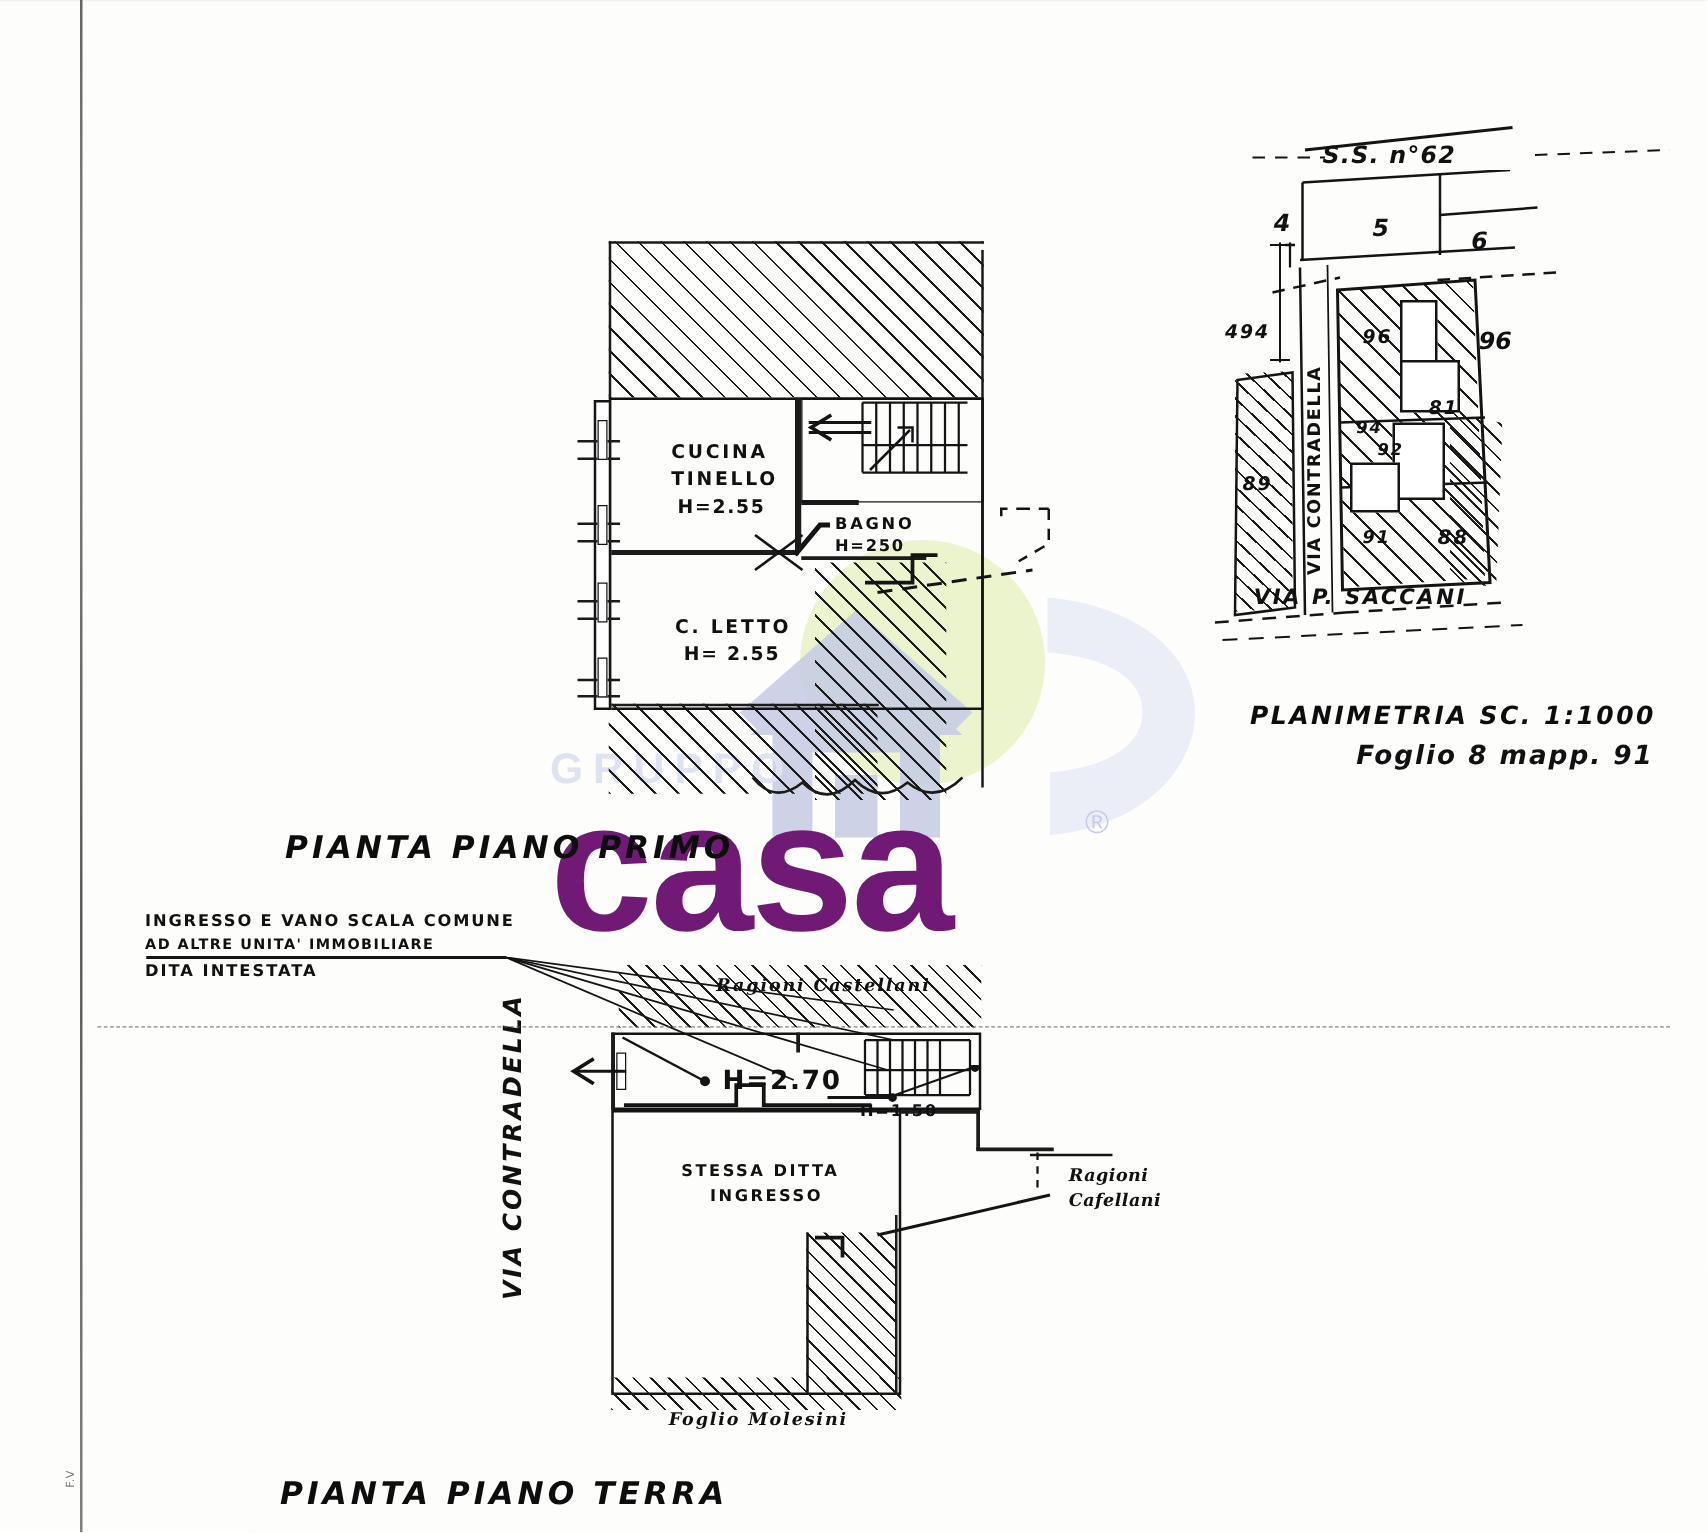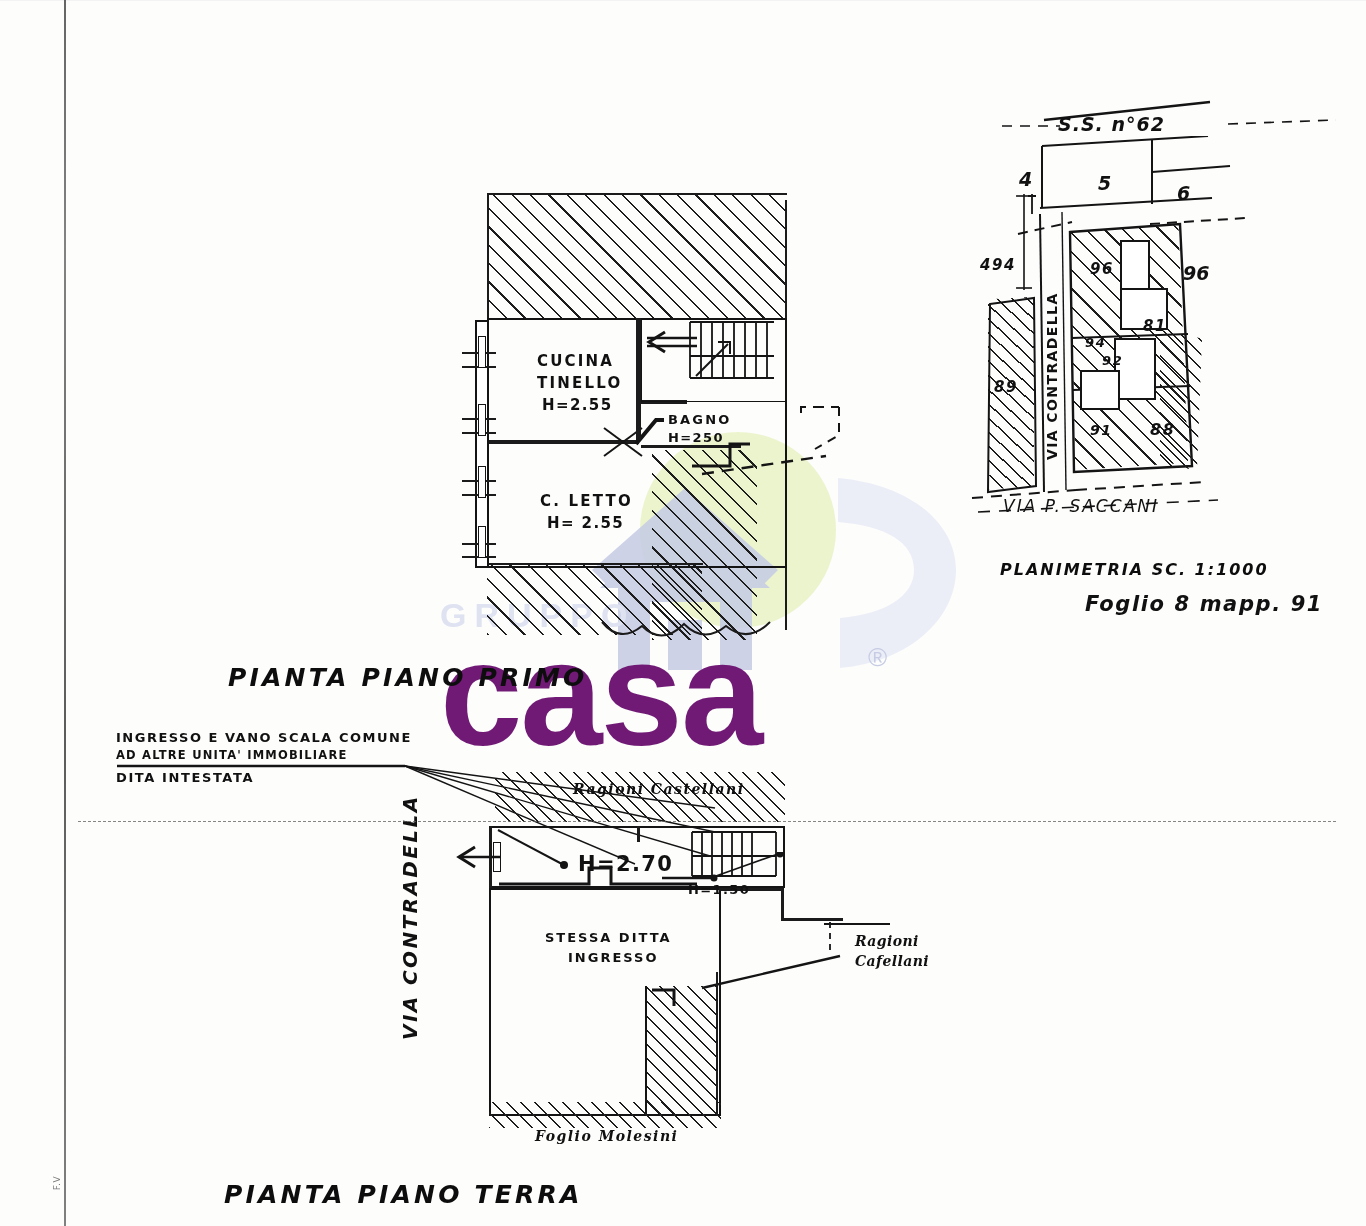--- a/index.html
+++ b/index.html
@@ -376,21 +376,21 @@
     <div class="hand num-s" style="left:1085px;top:335px;font-size:13px;">94</div>
     <div class="hand num-s" style="left:1102px;top:353px;font-size:13px;">92</div>
     <div class="hand num-s" style="left:1090px;top:422px;font-size:14px;">91</div>
     <div class="hand num-s" style="left:1150px;top:420px;font-size:16px;">88</div>
 
     <svg style="position:absolute;left:968px;top:468px;width:260px;height:50px;">
       <line x1="4" y1="30" x2="108" y2="22" stroke="#141414" stroke-width="2" stroke-dasharray="11 8"></line>
       <line x1="108" y1="22" x2="236" y2="14" stroke="#141414" stroke-width="2" stroke-dasharray="11 8"></line>
       <line x1="10" y1="44" x2="250" y2="32" stroke="#141414" stroke-width="1.6" stroke-dasharray="12 9"></line>
     </svg>
-    <div class="hand" style="left:1003px;top:496px;font-size:17px;font-style:italic;font-weight:400;letter-spacing:2px;">VIA  P.  SACCANI</div>
-
-    <div class="hand title" style="left:1000px;top:560px;font-size:16px;letter-spacing:2px;">PLANIMETRIA  SC. 1:1000</div>
+    <div class="hand" style="left:1003px;top:468px;font-size:17px;font-style:italic;font-weight:700;letter-spacing:2px;">VIA  P.  SACCANI</div>
+
+    <div class="hand title" style="left:1000px;top:560px;font-size:20px;letter-spacing:2px;">PLANIMETRIA  SC. 1:1000</div>
     <div class="hand" style="left:1068px;top:592px;font-size:21px;font-style:italic;font-weight:700;letter-spacing:1.6px;margin-left:17px;">Foglio  8  mapp. 91</div>
   </div>
 
   <div class="cross-dash"></div>
 
 </div>
 
 </body></html>

